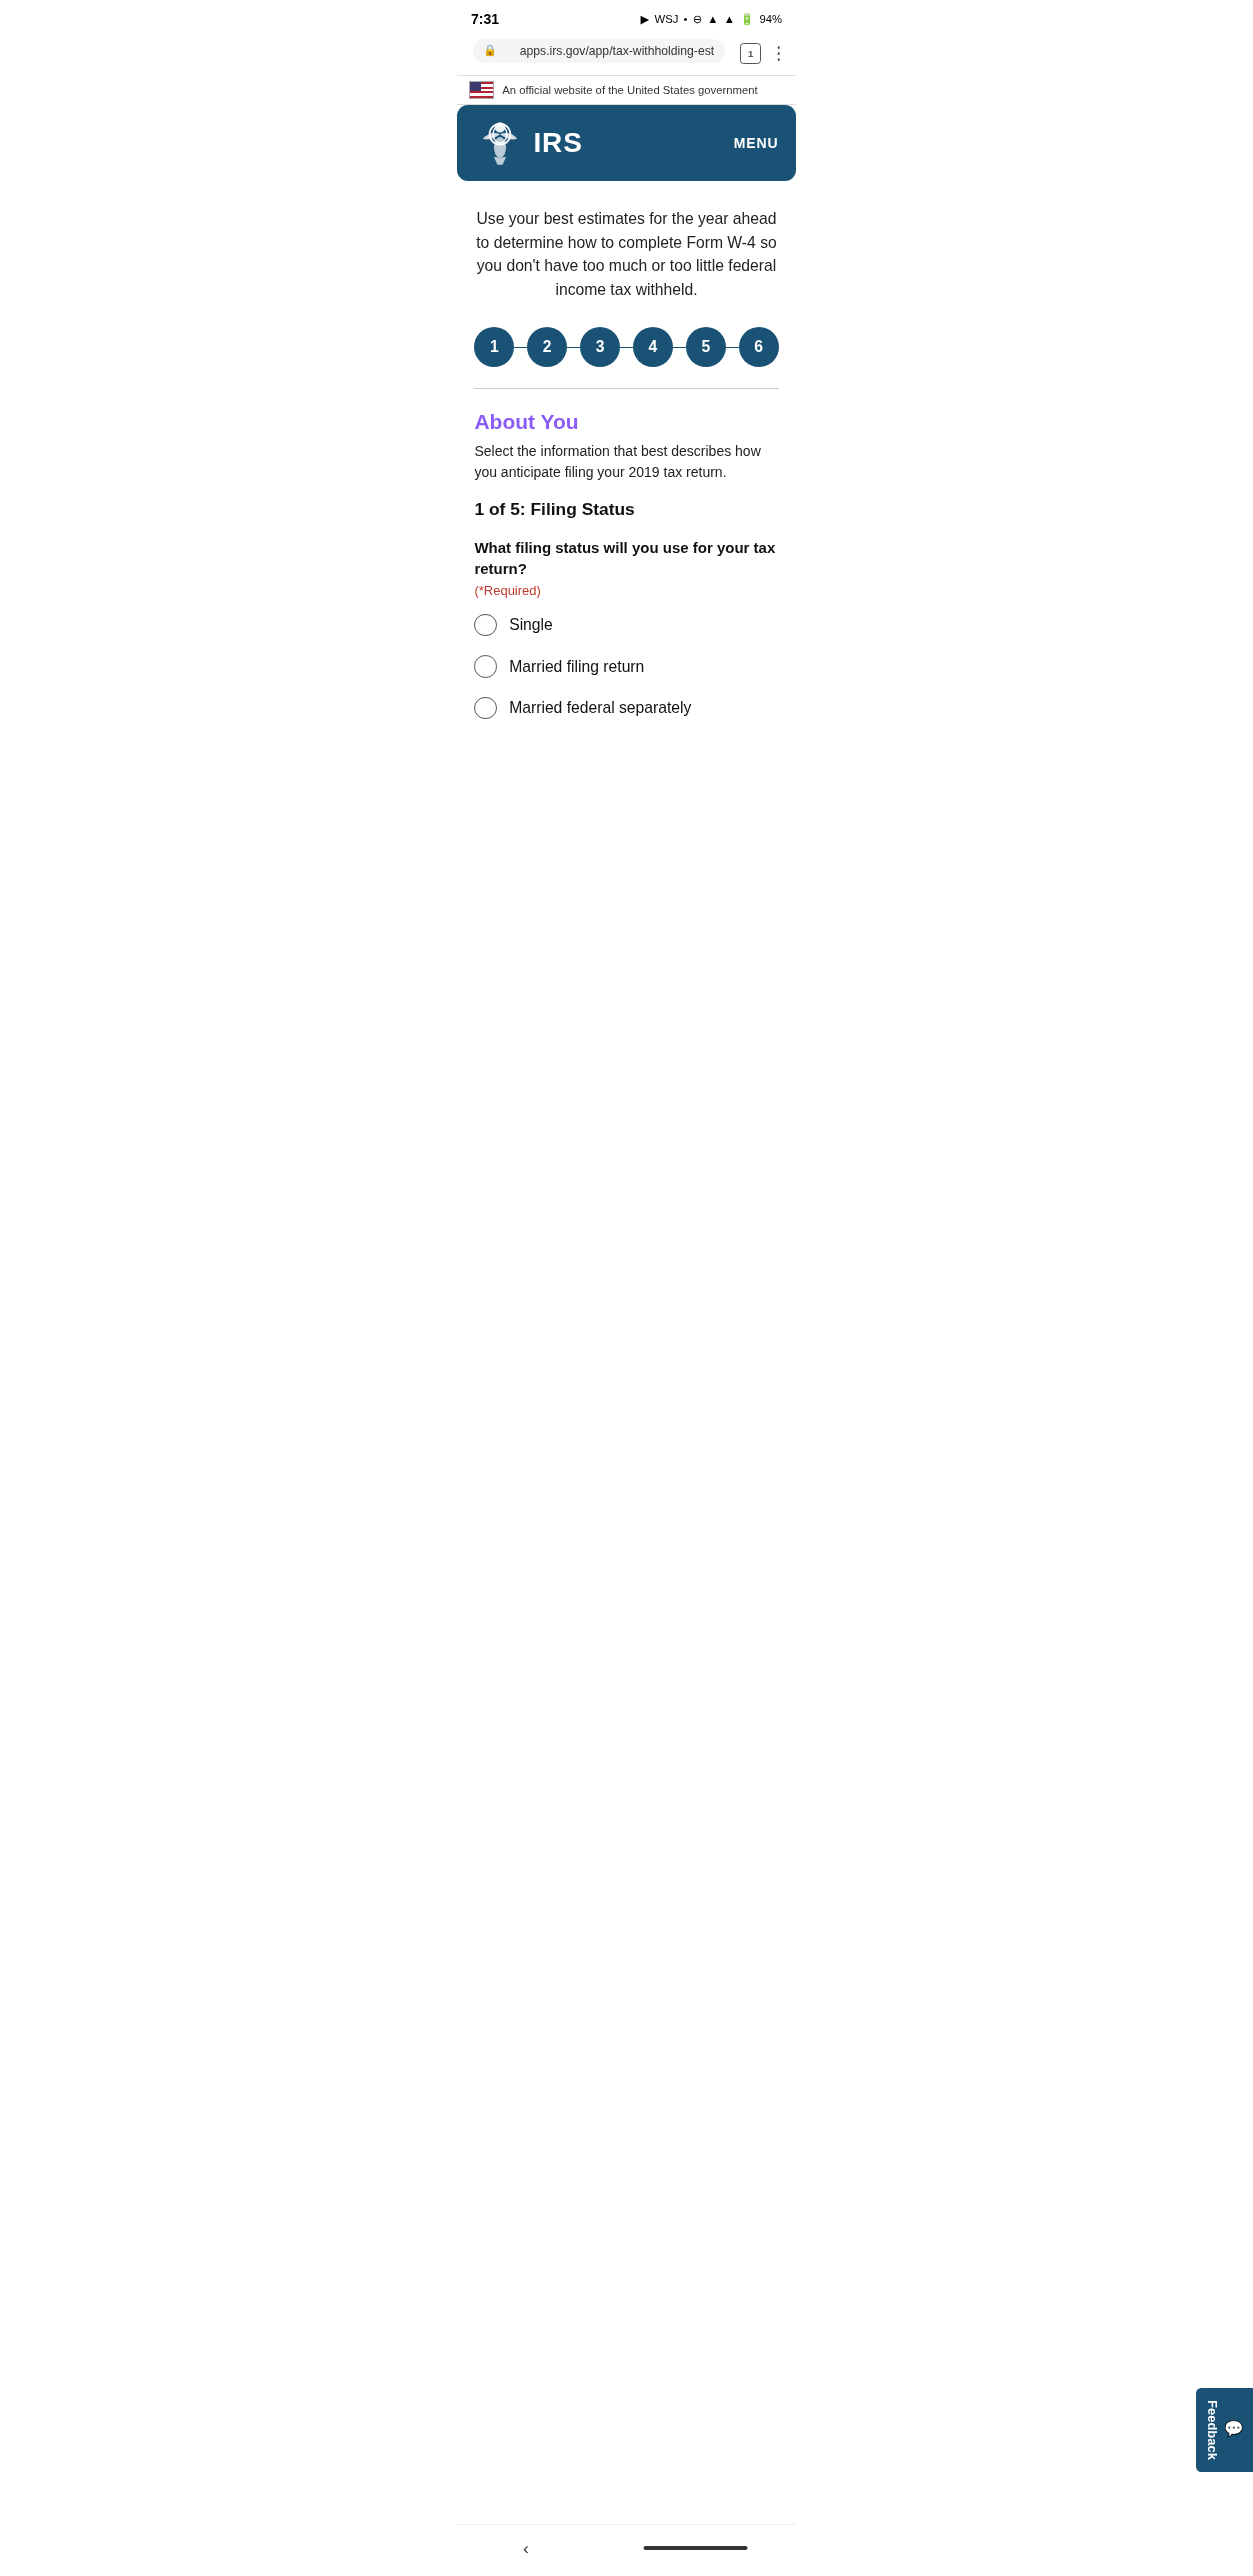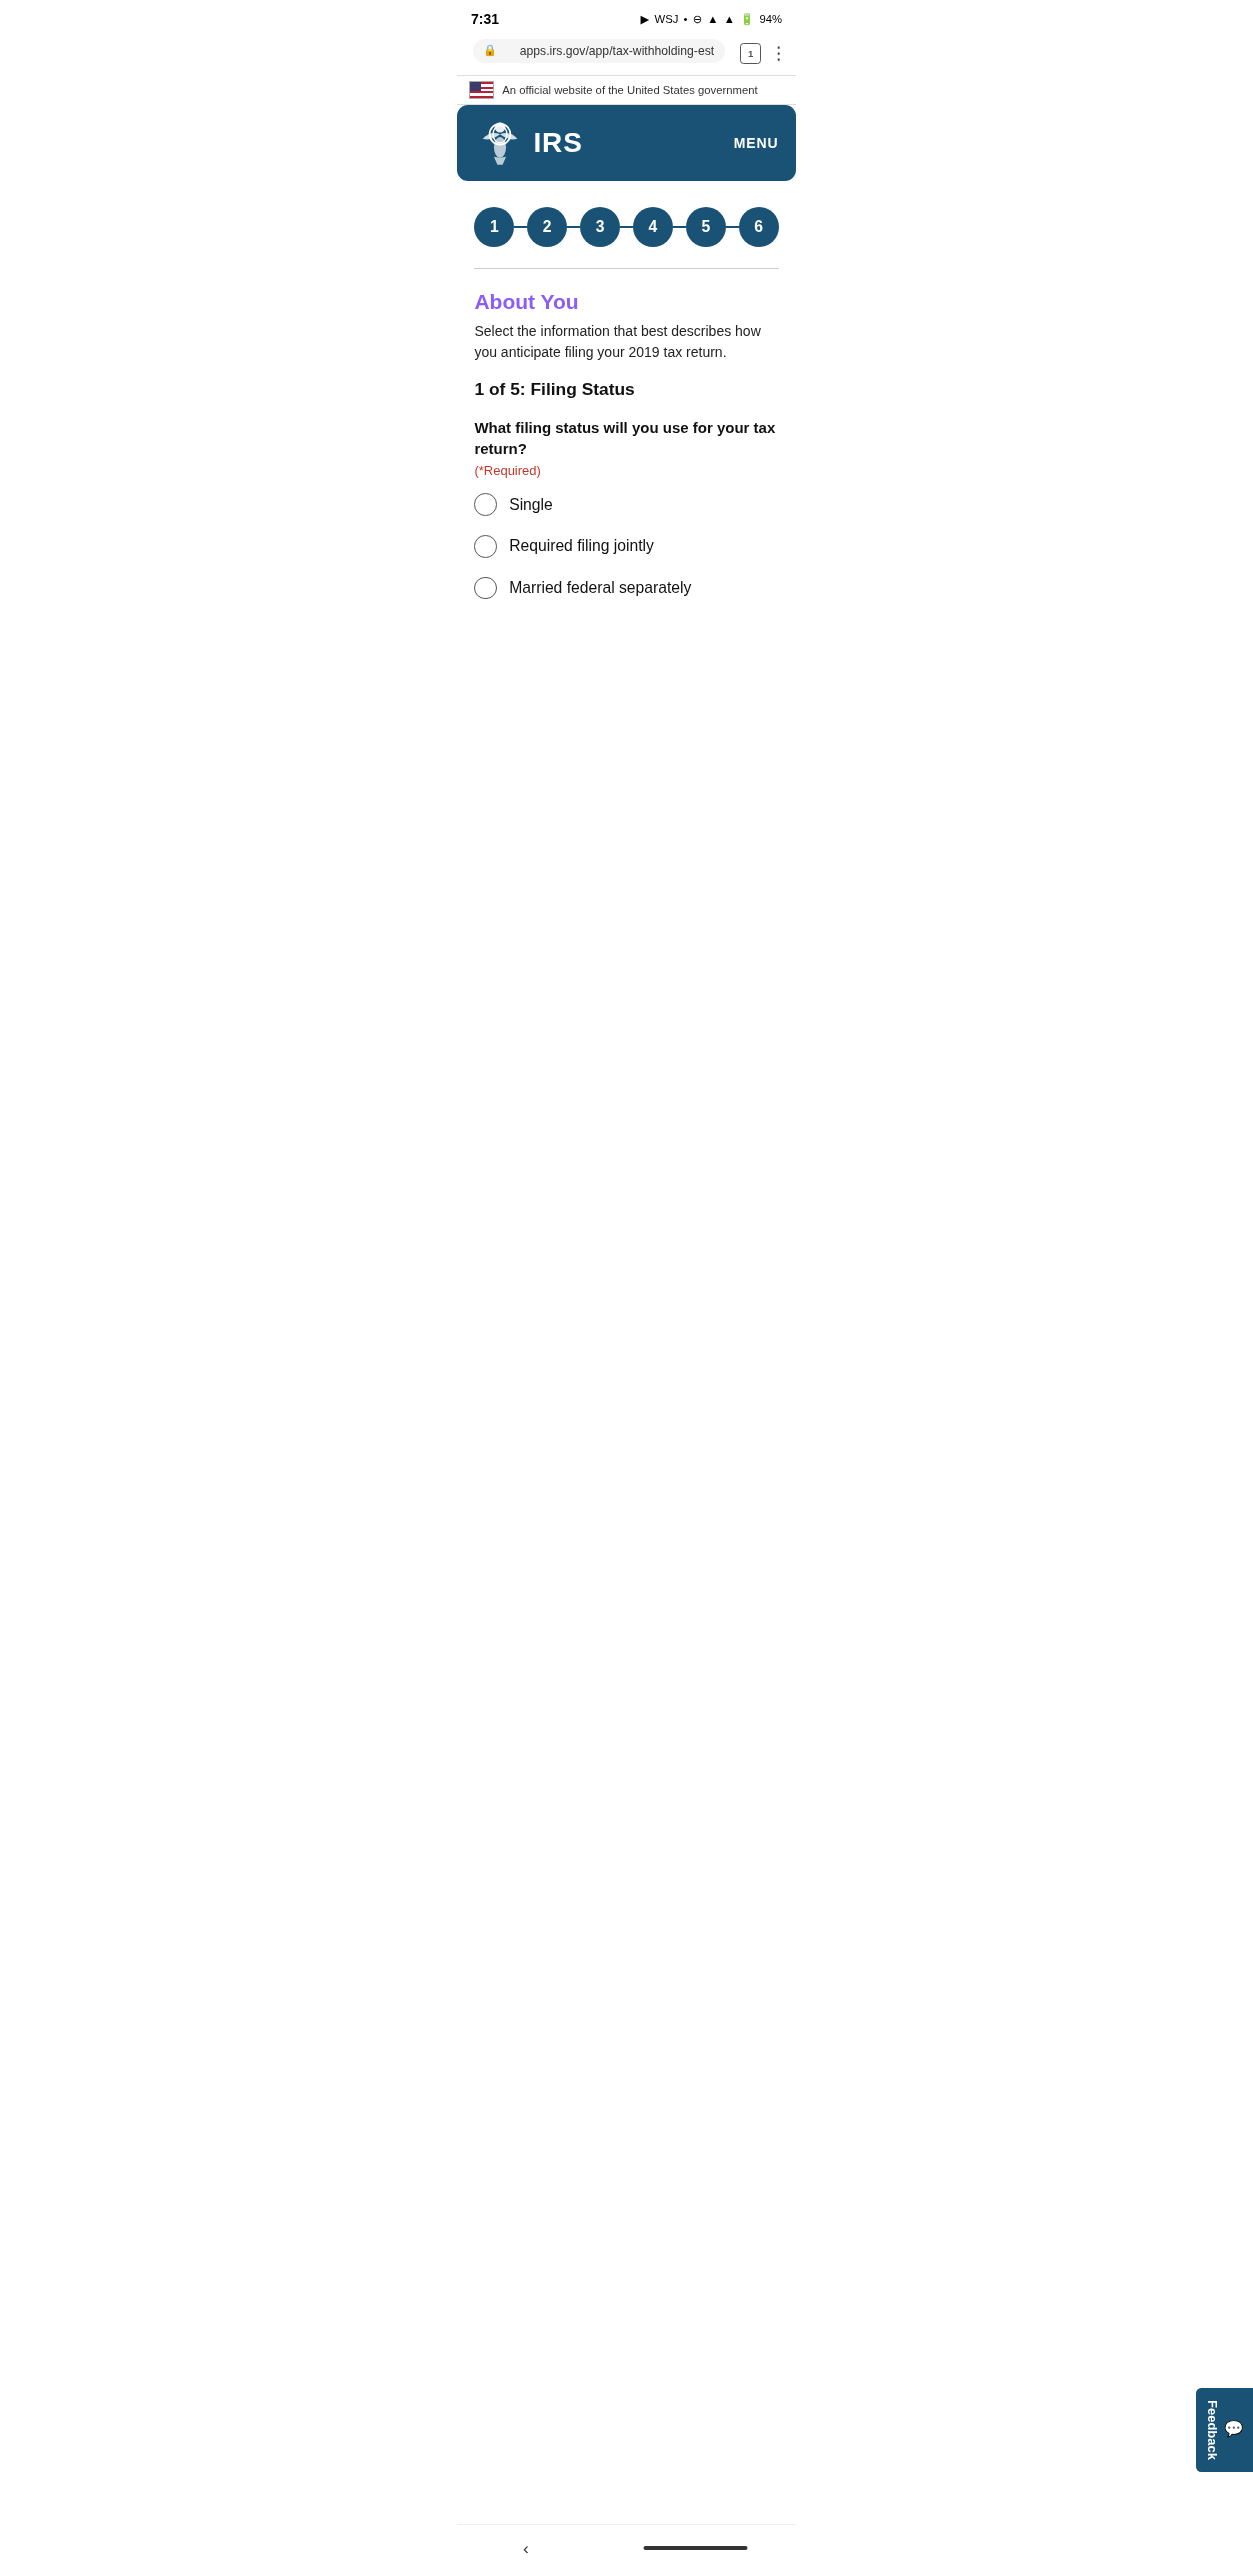--- a/index.html
+++ b/index.html
@@ -349,20 +349,21 @@
 
       <path d="M23 46 L30 47 L37 46 L33 55 L30 55 L27 55Z" fill="white" opacity="0.7"></path>
     </svg>
     <span class="irs-text">IRS</span>
   </div>
   <span class="menu-label">MENU</span>
 </div>
 
 <div class="main-content">
 
+  <p class="page-subtitle">Use your best estimates for the year ahead to determine how to complete Form W-4 so you don't have too much or too little federal income tax withheld.</p>
 
   <div class="steps-container">
     <div class="step-circle">1</div>
     <div class="step-line"></div>
     <div class="step-circle">2</div>
     <div class="step-line"></div>
     <div class="step-circle">3</div>
     <div class="step-line"></div>
     <div class="step-circle">4</div>
     <div class="step-line"></div>
@@ -380,21 +381,21 @@
   <p class="question-text">What filing status will you use for your tax return?</p>
   <p class="required-text">(*Required)</p>
 
   <div class="radio-option">
     <div class="radio-circle"></div>
     <span class="radio-label">Single</span>
   </div>
 
   <div class="radio-option">
     <div class="radio-circle"></div>
-    <span class="radio-label">Required filing jointly</span>
+    <span class="radio-label">Married filing return</span>
   </div>
 
   <div class="radio-option">
     <div class="radio-circle"></div>
     <span class="radio-label">Married federal separately</span>
   </div>
 
 </div>
 
 <div class="feedback-btn">

